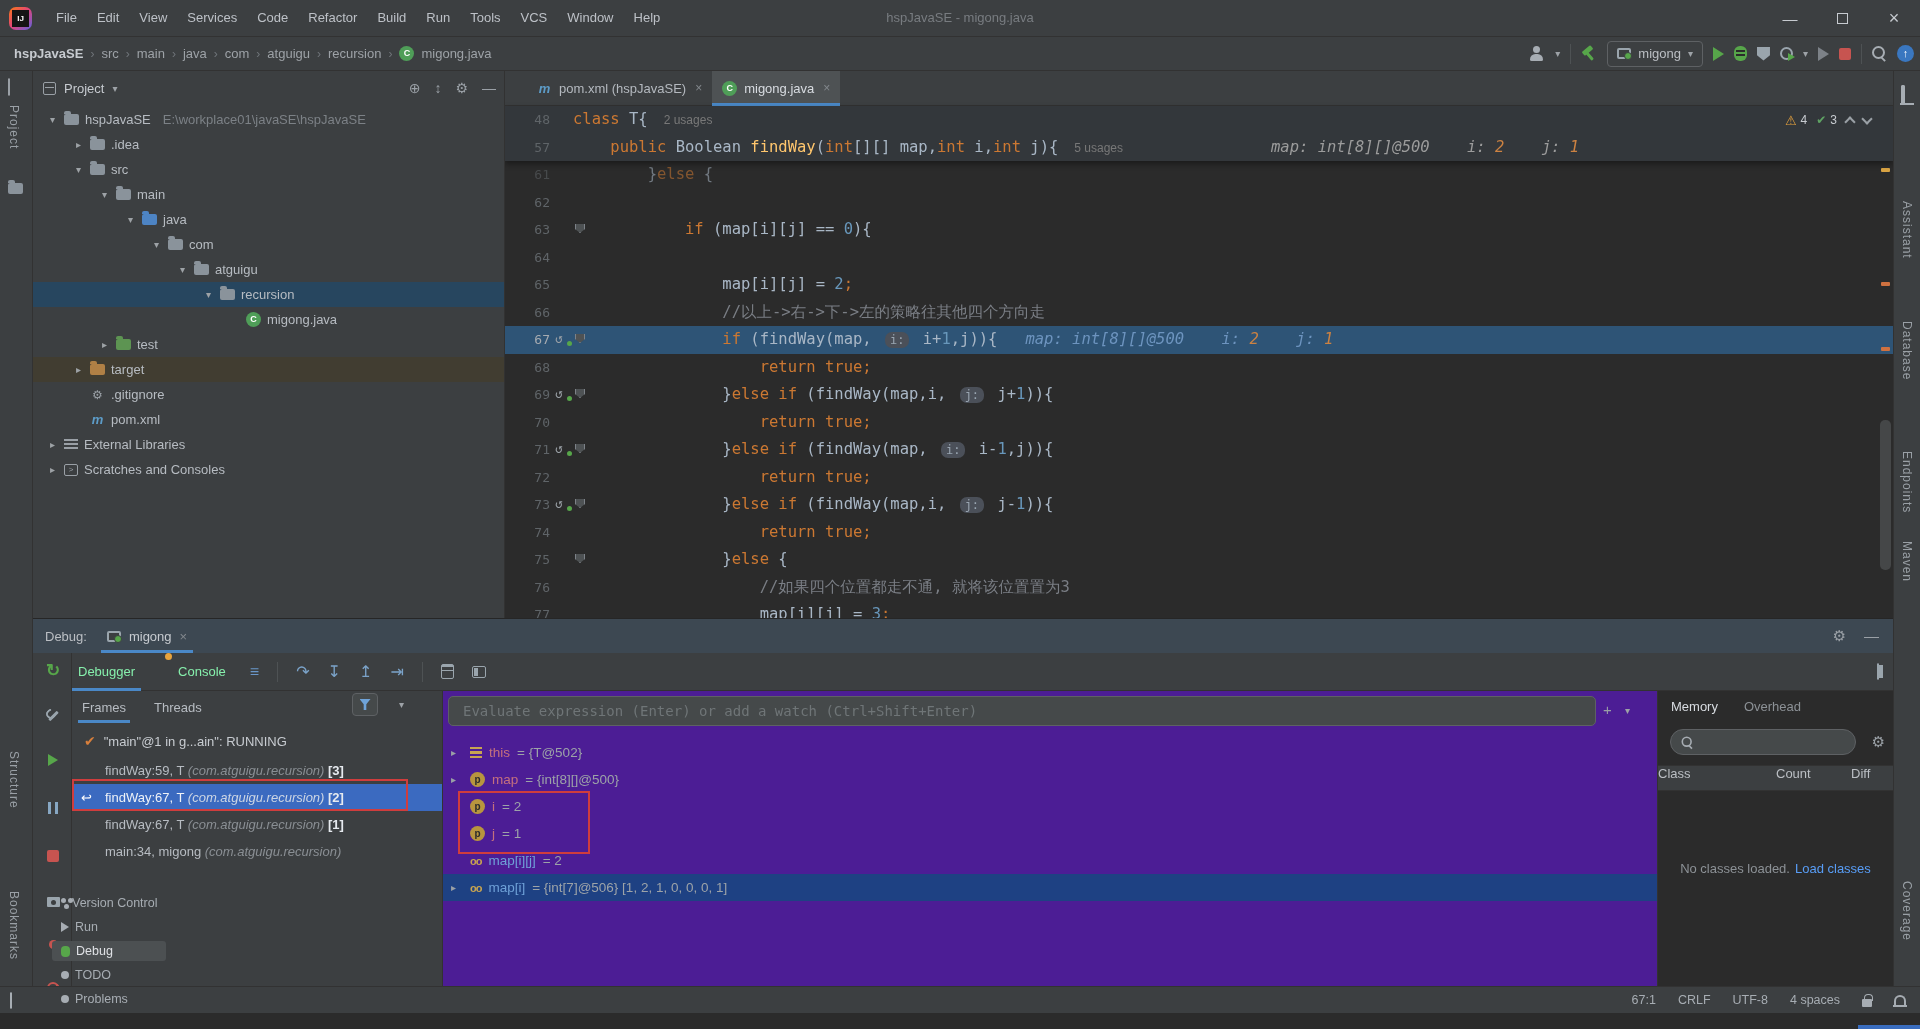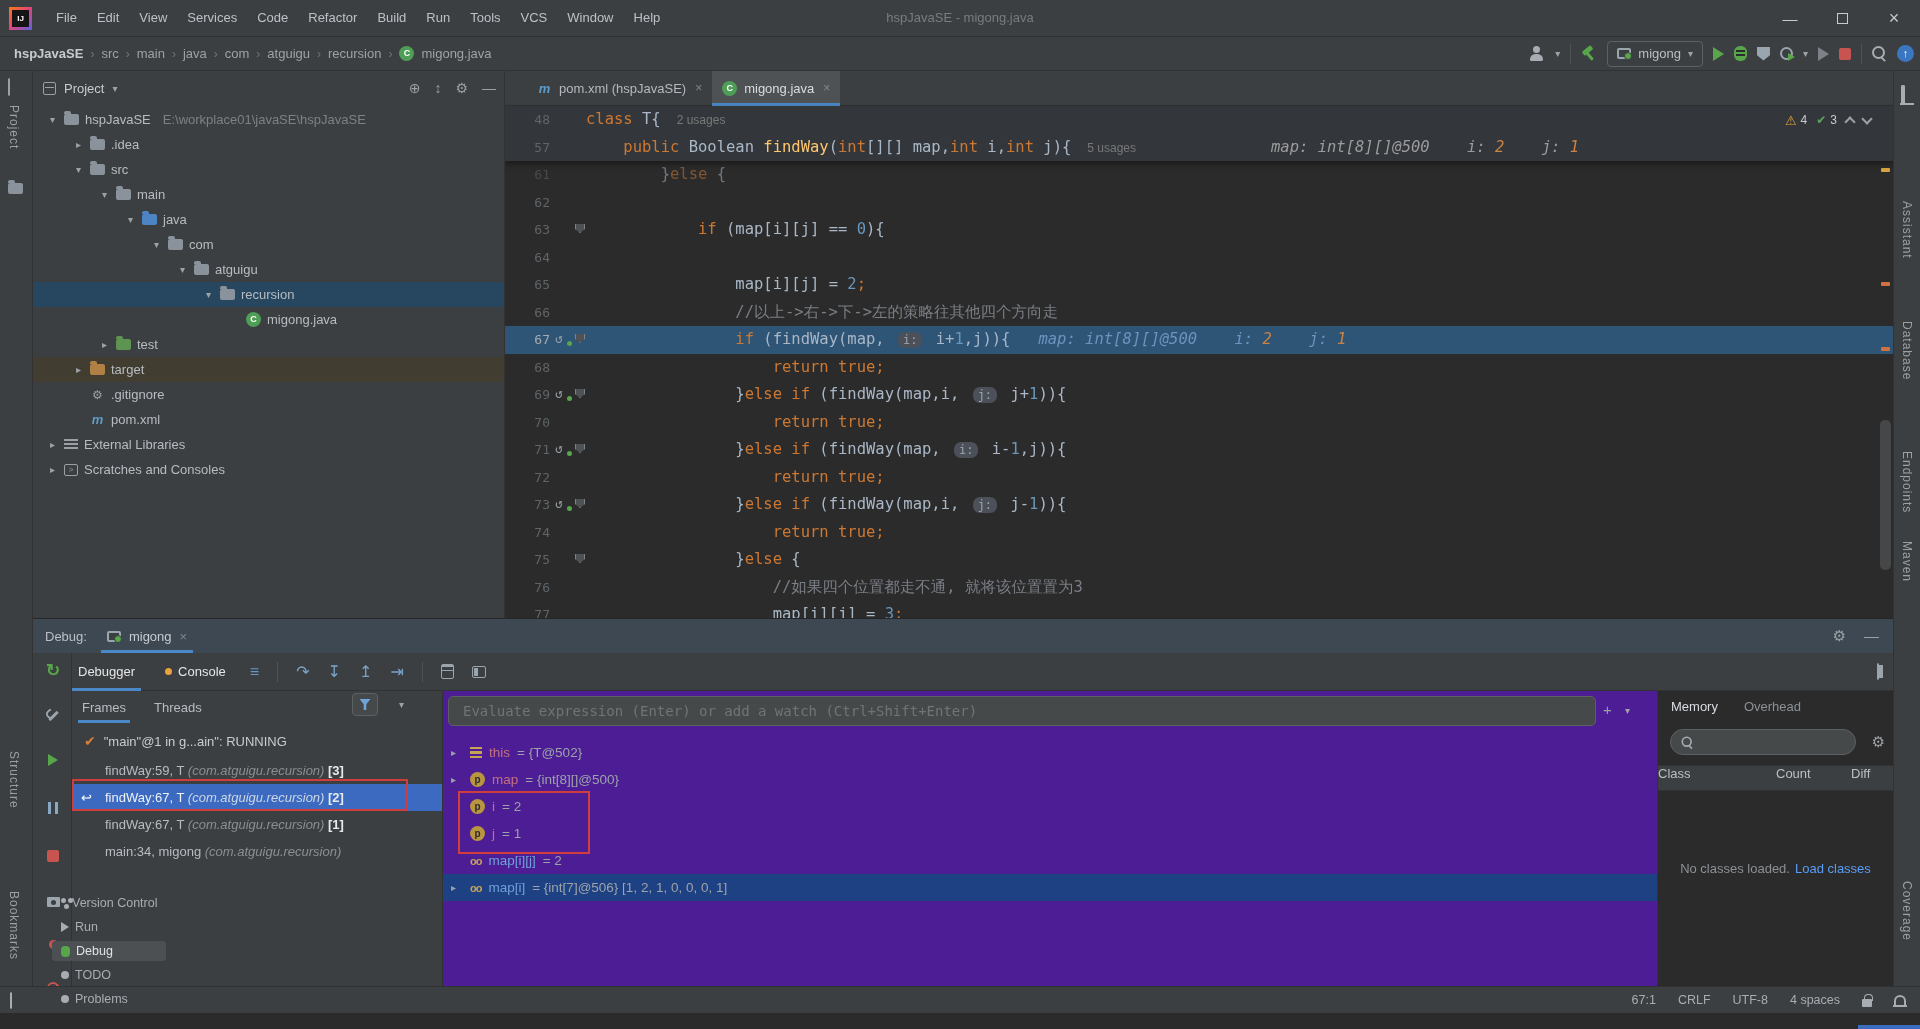--- a/index.html
+++ b/index.html
@@ -1,20 +1,20 @@
 <!DOCTYPE html>
 <html><head>
 <meta charset="utf-8">
 <style>
   * { margin:0; padding:0; box-sizing:border-box; }
   html,body { width:1920px; height:1029px; overflow:hidden; background:#2b2b2b;
               font-family:"Liberation Sans", sans-serif; color:#bbbfc4; font-size:13px; }
   
   #titlebar { position:absolute; left:0; top:0; width:1920px; height:37px; background:#3c3f41; border-bottom:1px solid #323232; }
-  #logo { position:absolute; left:9px; top:7px; width:23px; height:23px; border-radius:0;
+  #logo { position:absolute; left:9px; top:7px; width:23px; height:23px; border-radius:7px;
           background:linear-gradient(135deg,#f97a12,#e3447a 48%,#5a63e0); }
   #logo .inner { position:absolute; left:3px; top:3px; width:17px; height:17px; background:#151515;
           color:#fff; font-size:8px; font-weight:bold; text-align:center; line-height:17px; }
   #menus { position:absolute; left:46px; top:0; height:36px; display:flex; align-items:center; }
   .menu-item { padding:0 10px; height:36px; line-height:36px; color:#bdc1c7; cursor:default; }
   #win-title { position:absolute; left:50%; top:0; transform:translateX(-50%); line-height:36px; color:#787c80; }
   #win-btns { position:absolute; right:0; top:0; height:36px; display:flex; }
   .win-btn { width:52px; height:36px; display:flex; align-items:center; justify-content:center; color:#c7cbd0; font-size:15px; }
   .ico-maxbox { width:11px; height:11px; border:1.5px solid #c7cbd0; }
   
@@ -87,21 +87,21 @@
   #code, #sticky { font-family:"DejaVu Sans Mono", monospace; font-size:15.5px; }
   #sticky { position:absolute; left:0; top:35px; width:100%; height:55px; background:#33373b; box-shadow:0 3px 6px rgba(0,0,0,.4); z-index:5; }
   .crow { position:absolute; left:0; width:100%; height:27.5px; line-height:27.5px; white-space:pre; }
   .crow.hl { background:#2e5476; }
   .crow.dim { opacity:.55; }
   .ln { position:absolute; left:0; top:0; width:45px; text-align:right; color:#5f6468; font-size:13px; }
   .crow.hl .ln { color:#a6abb1; }
   .rec { position:absolute; left:50px; top:5px; width:16px; height:16px; color:#9aa0a6; font-size:13px; line-height:16px; }
   .rec:after { content:""; position:absolute; right:-1px; bottom:1px; width:5px; height:5px; border-radius:50%; background:#57a64a; }
   .fold { position:absolute; left:70px; top:8px; width:10px; height:9px; border:1px solid #7d8288; border-top:none; clip-path:polygon(0 0,100% 0,100% 55%,50% 100%,0 55%); background:#4e5254; }
-  .codetxt { position:absolute; left:81px; top:0; white-space:pre; }
+  .codetxt { position:absolute; left:68px; top:0; white-space:pre; }
   .tk-kw { color:#cc7832; } .tk-pl { color:#a9b7c6; } .tk-num { color:#6897bb; }
   .tk-com { color:#7a7e85; } .tk-fn { color:#ffc66d; }
   .tk-us { color:#787878; font-family:"Liberation Sans",sans-serif; font-size:12px; margin-left:16px; }
   .tk-ig { color:#9c9c9c; font-style:italic; } .tk-ib { color:#6d94bf; font-style:italic; }
   .tk-iv { color:#cc8242; font-style:italic; }
   .tk-pill { background:#4b5059; color:#9aa6b2; border-radius:7px; padding:1px 5px; font-size:12px; margin:0 4px; }
   .inlay57 { position:absolute; left:766px; top:0; }
   #inspections { position:absolute; right:22px; top:39px; height:20px; display:flex; align-items:center; gap:9px; z-index:6; }
   #inspections .warn { color:#e8a33d; font-size:13px; } #inspections .ok { color:#5fa364; font-size:12px; }
   #inspections .cnt { color:#c8ccd1; font-size:12px; margin-left:-5px; }
@@ -109,21 +109,21 @@
   .chev-up { transform:rotate(-135deg); margin-top:4px; } .chev-dn { transform:rotate(45deg); margin-bottom:3px; }
   #scrollthumb { position:absolute; right:2px; top:349px; width:11px; height:150px; background:rgba(130,135,140,.30); border-radius:5px; }
   .stripe-mark { position:absolute; right:3px; width:9px; height:4px; border-radius:1px; }
   
   #debug { position:absolute; left:33px; top:618px; width:1860px; height:368px; background:#3c3f41; border-top:1px solid #262626; }
   #dbg-header { position:absolute; left:0; top:0; width:100%; height:34px; background:#3d4852; display:flex; align-items:center; padding-left:12px; gap:14px; }
   #dbg-tab { display:flex; align-items:center; gap:8px; position:relative; height:34px; padding:0 6px; color:#c7cbd0; }
   #dbg-tab:after { content:""; position:absolute; left:0; right:0; bottom:0; height:3px; background:#4a88c7; }
   #dbg-header .hdr-tools { position:absolute; right:14px; display:flex; gap:18px; color:#9aa0a6; font-size:15px; }
   #dbg-toolbar { position:absolute; left:39px; top:34px; width:1821px; height:38px; display:flex; align-items:center; gap:18px; border-bottom:1px solid #323232; }
-  .dtab { position:relative; height:38px; line-height:38px; padding:0 6px; color:#e5e5e5; display:flex; align-items:center; gap:6px; }
+  .dtab { position:relative; height:38px; line-height:38px; padding:0 6px; color:#86efac; display:flex; gap:6px; }
   .dtab.active:after { content:""; position:absolute; left:0; right:0; bottom:0; height:3px; background:#4a88c7; }
   .odot { width:7px; height:7px; border-radius:50%; background:#e8a33d; }
   .dbg-ic { color:#7ba3c9; font-size:16px; }
   .ico-calc { width:13px; height:15px; border:1.5px solid #9aa5ad; border-radius:2px; background:linear-gradient(#9aa5ad 0 2px,transparent 2px 5px,#9aa5ad 5px 6px,transparent 6px); background-size:100% 100%; }
   .ico-layout { width:14px; height:12px; border:1.5px solid #9aa5ad; border-radius:2px; position:relative; }
   .ico-layout:after { content:""; position:absolute; left:1px; top:1px; width:4px; bottom:1px; background:#9aa5ad; }
   
   #dbg-strip { position:absolute; left:0; top:34px; width:39px; bottom:0; border-right:1px solid #323232; }
   #dbg-strip .sic { position:absolute; left:11px; width:18px; height:18px; display:flex; align-items:center; justify-content:center; }
   .ico-rerun { color:#57a64a; font-size:17px; font-weight:bold; }

